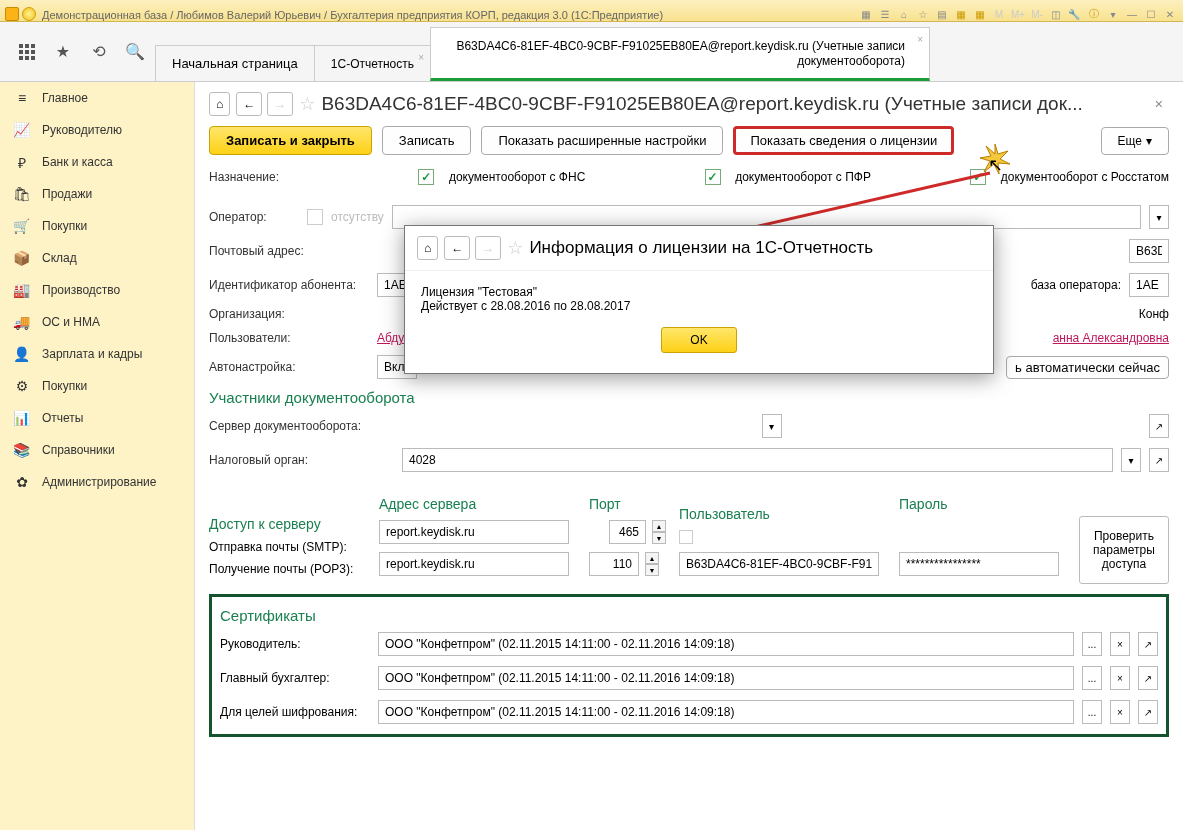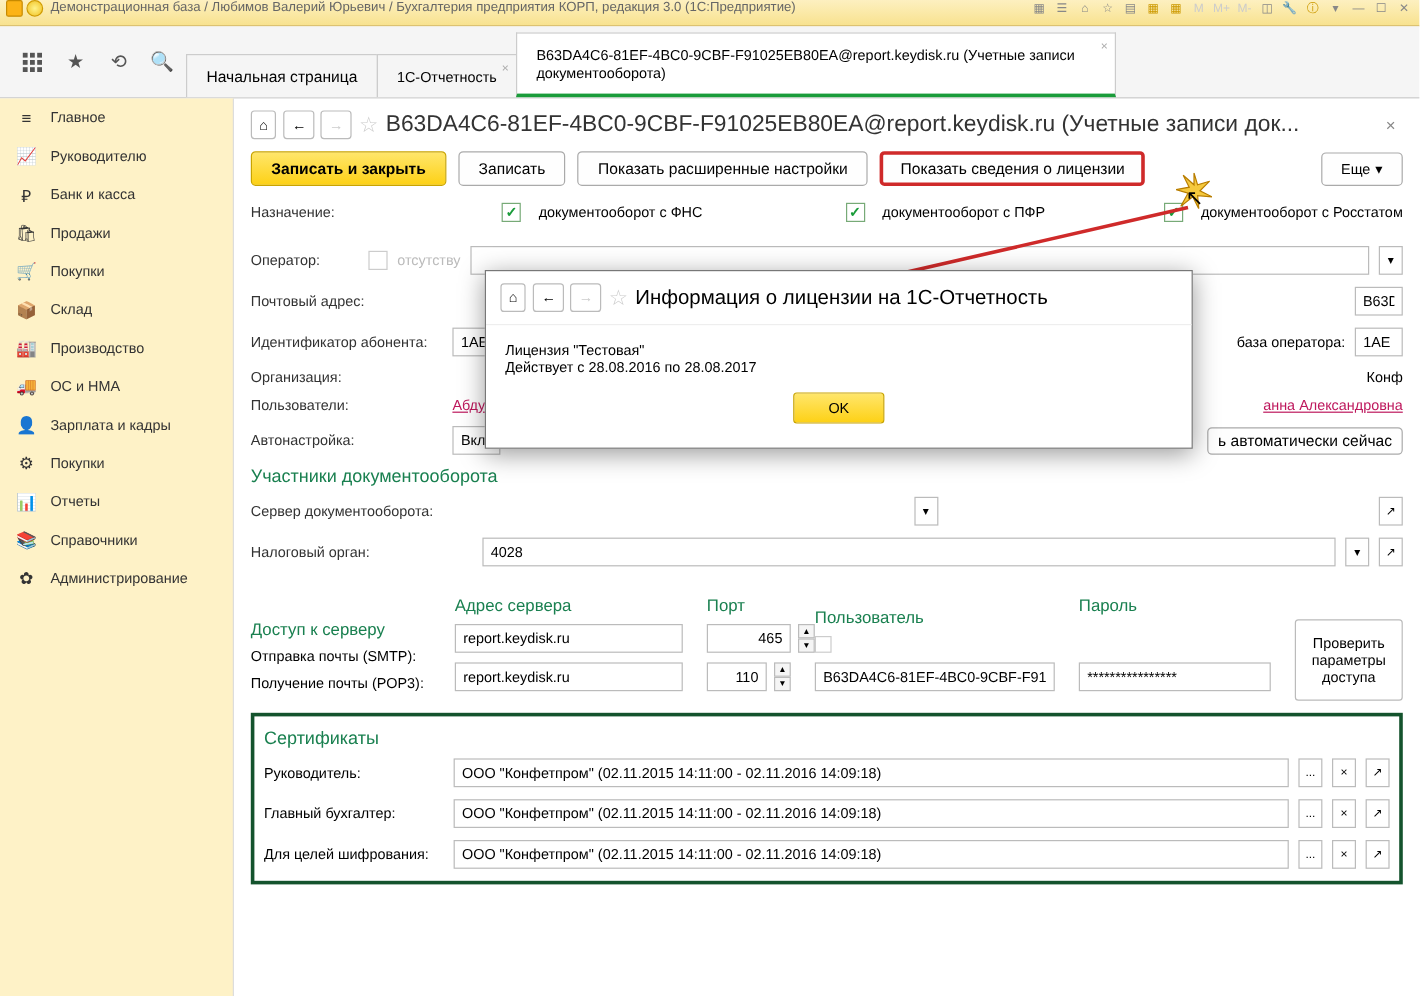--- a/index.html
+++ b/index.html
@@ -1,18 +1,18 @@
 <!DOCTYPE html>
 <html><head>
 <meta charset="utf-8">
 <style>
 * { box-sizing: border-box; margin: 0; padding: 0; font-family: Arial, sans-serif; font-size: 12px; }
 body { background: #fff; width: 1183px; height: 830px; overflow: hidden; position: relative; }
 
-.titlebar { height: 22px; background: linear-gradient(#fdf0c0, #f8e28f); display: flex; align-items: flex-start; padding: 0 5px; border-bottom: 1px solid #d4b555; }
+.titlebar { height: 22px; background: linear-gradient(#fdf0c0, #f8e28f); display: flex; align-items: flex-end; padding: 0 5px; border-bottom: 1px solid #d4b555; }
 .titlebar-icon { width: 14px; height: 14px; background: #fcb316; border-radius: 2px; margin-right: 3px; display: inline-block; border: 1px solid #c78a00; }
 .titlebar-down { width: 14px; height: 14px; background: radial-gradient(#fff38a,#f0c020); border-radius: 50%; margin-right: 6px; display:inline-block; border:1px solid #d09b00;}
 .titlebar-text { color: #666; font-size: 11px; flex: 1; white-space: nowrap; overflow: hidden; }
 .titlebar-btns { display: flex; gap: 3px; align-items: center; }
 .tb-btn { width: 16px; height: 14px; display: inline-flex; align-items:center; justify-content:center; font-size:10px; color:#888; cursor:pointer;}
 
 .toolbar { height: 60px; background: #f5f5f5; border-bottom: 1px solid #ccc; display: flex; align-items: stretch; }
 .tool-icons { width: 155px; display: flex; align-items: center; gap: 18px; padding-left: 18px; }
 .tool-icon { width: 18px; height: 18px; display:inline-flex; align-items:center; justify-content:center; color:#555; cursor:pointer; font-size:16px;}
 .dots { display:grid; grid-template-columns:repeat(3,4px); grid-template-rows:repeat(3,4px); gap:2px;}
@@ -119,21 +119,21 @@
           <span></span>
         </span>
       </span>
     <span class="tool-icon">★</span>
     <span class="tool-icon">⟲</span>
     <span class="tool-icon">🔍</span>
   </div>
   <div class="tabs">
     <div class="tab">Начальная страница</div>
     <div class="tab"><span>1С-Отчетность</span><span class="tab-close">×</span></div>
-    <div class="tab active" style="padding-right:24px;"><span>B63DA4C6-81EF-4BC0-9CBF-F91025EB80EA@report.keydisk.ru (Учетные записи документооборота)</span><span class="tab-close">×</span></div>
+    <div class="tab active" style="padding-right:24px;text-align:right;"><span>B63DA4C6-81EF-4BC0-9CBF-F91025EB80EA@report.keydisk.ru (Учетные записи документооборота)</span><span class="tab-close">×</span></div>
   </div>
 </div>
 
 <div class="layout">
 
   <div class="sidebar" id="sidebar">
       <div class="side-item">
         <span class="side-icon">≡</span>
         <span>Главное</span>
       </div>
@@ -292,21 +292,21 @@
         <div class="server-row">
             <input class="input" style="width: 190px;" value="report.keydisk.ru">
           </div>
         <div class="server-row">
             <input class="input" style="width: 190px;" value="report.keydisk.ru">
           </div>
       </div>
       <div class="server-col" style="width:70px">
         <div class="hdr">Порт</div>
         <div class="server-row">
-            <input class="input" style="width: 70px; text-align: right;" value="465">
+            <input class="input" style="width: 37px; text-align: right; margin-left: 20px;" value="465">
             <div class="spinner">
               <button>▲</button>
               <button>▼</button>
             </div>
           </div>
         <div class="server-row">
             <input class="input" style="width: 50px; text-align: right;" value="110">
             <div class="spinner">
               <button>▲</button>
               <button>▼</button>

